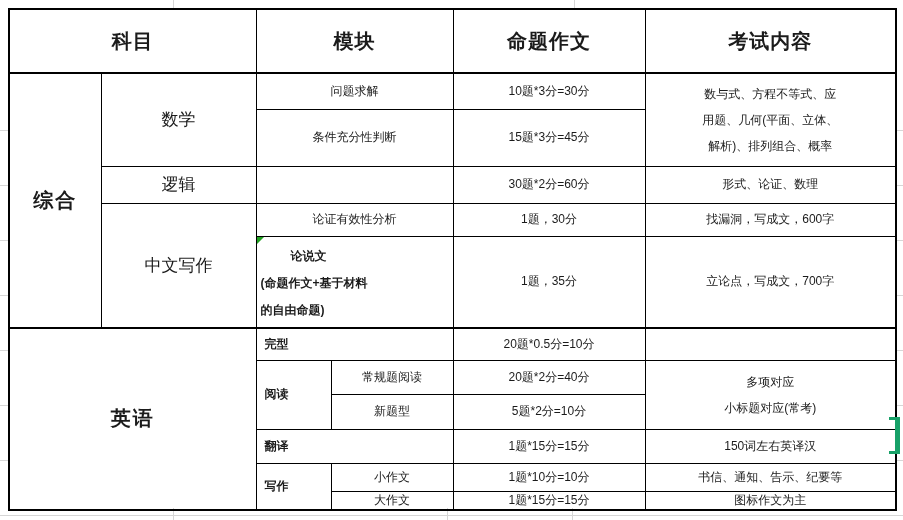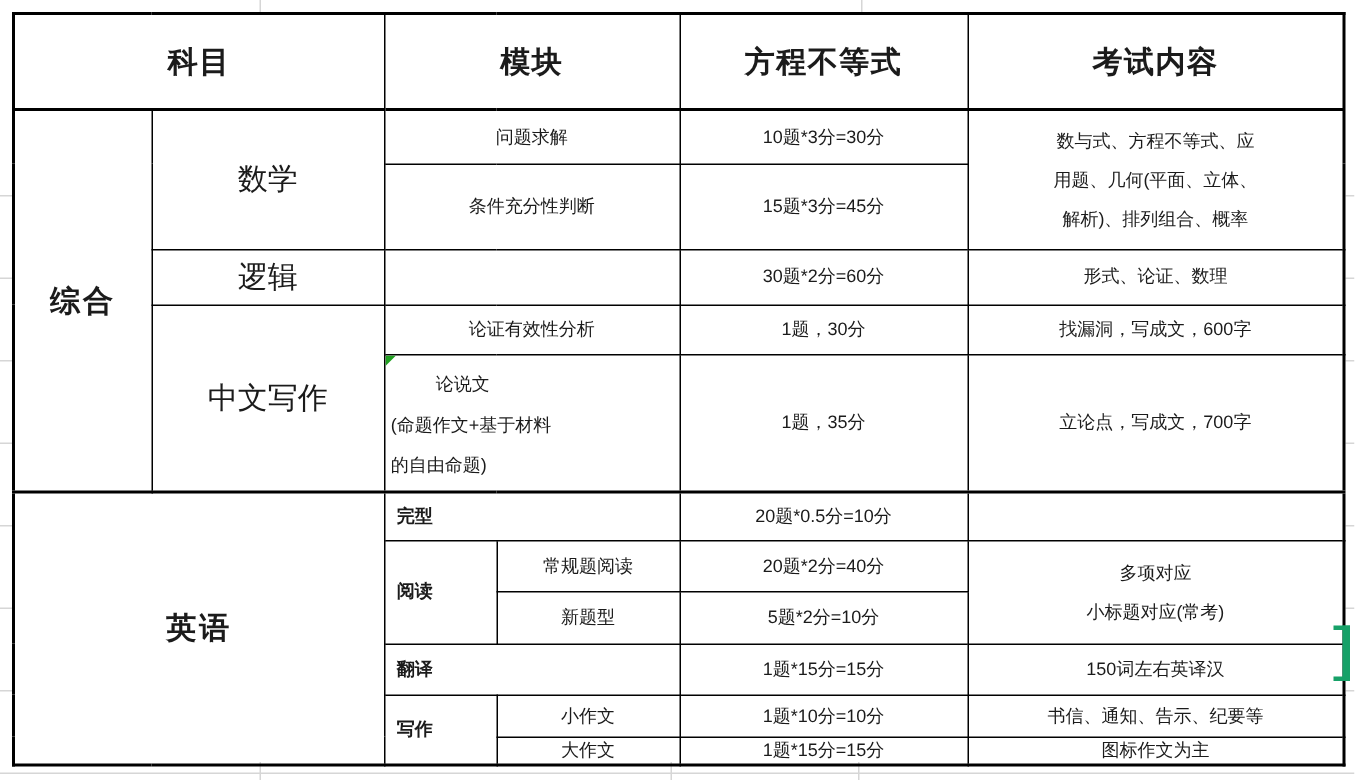--- a/index.html
+++ b/index.html
@@ -9,26 +9,26 @@
   *{box-sizing:border-box;margin:0;padding:0;}
   body{background:#ffffff;}
   .stage{position:relative;width:903px;height:520px;background:#ffffff;overflow:hidden;
          font-family:"Liberation Sans",sans-serif;color:var(--text-black,#1b1b1b);}
   table.sheet{position:absolute;left:8px;top:8px;border-collapse:collapse;table-layout:fixed;
               border:2px solid var(--border-black,#000);}
   td{border:1px solid var(--border-black,#000);text-align:center;vertical-align:middle;
      font-size:12px;padding:0 2px;overflow:hidden;}
   tr.header td{font-weight:bold;font-size:20px;border-bottom-width:2px;letter-spacing:1px;}
   td.big{font-weight:bold;font-size:20px;letter-spacing:2px;}
-  td.subject{font-size:20px;}
+  td.subject{font-size:17px;}
   td.mod-bold{font-weight:bold;text-align:left;padding-left:8px;}
   td.eng-top{border-top-width:2px;}
   tr.section-end td{border-bottom-width:2px;}
   .line{display:block;line-height:26px;}
-  td.essay-cell{text-align:left;padding:3px 3px 0 4px;position:relative;}
+  td.essay-cell{text-align:left;padding:3px 3px 0 4px;position:relative;font-weight:bold;}
   td.essay-cell .line{line-height:27px;}
   td.essay-cell .line1{padding-left:30px;}
   .flag-triangle{position:absolute;left:0;top:0;width:0;height:0;
      border-top:7px solid var(--flag-green,#21a121);border-right:7px solid transparent;}
   .sel-bracket{position:absolute;left:889px;top:417px;width:11px;height:37px;
      border-right:5px solid var(--selection-green,#17a168);
      border-top:3px solid var(--selection-green,#17a168);
      border-bottom:3px solid var(--selection-green,#17a168);}
   .stub{position:absolute;background:var(--grid-line,#d6d6d6);}
   .stub-v{width:1px;} .stub-h{height:1px;}
@@ -66,21 +66,21 @@
         <col style="width:75px">
       <col style="width:122px">
         <col style="width:192px">
         <col style="width:251px">
     </colgroup>
 
     <tbody>
         <tr class="header" style="height:64px">
       <td colspan="2"><span>科目</span></td>
       <td colspan="2"><span>模块</span></td>
-      <td><span>方程不等式</span></td>
+      <td><span>命题作文</span></td>
       <td><span>考试内容</span></td>
     </tr>
 
     <tr style="height:36px">
       <td class="big" rowspan="5"><span>综合</span></td>
       <td class="subject" rowspan="2"><span>数学</span></td>
       <td colspan="2"><span>问题求解</span></td>
       <td><span>10题*3分=30分</span></td>
       <td rowspan="2">
         <span class="line">数与式、方程不等式、应</span>

